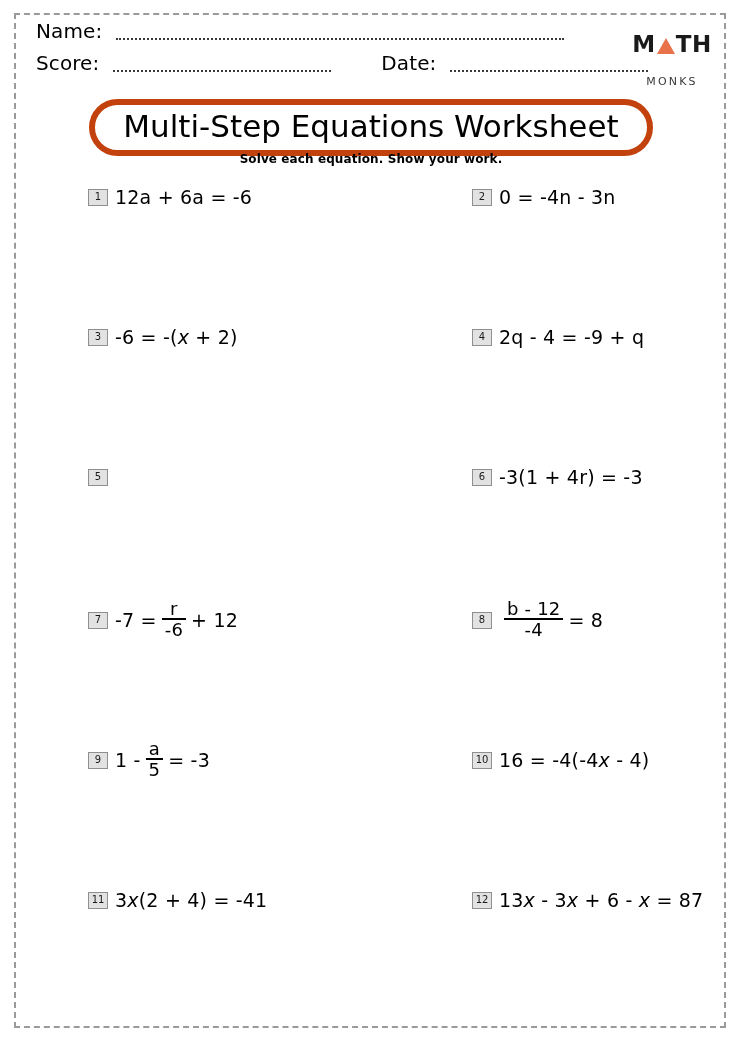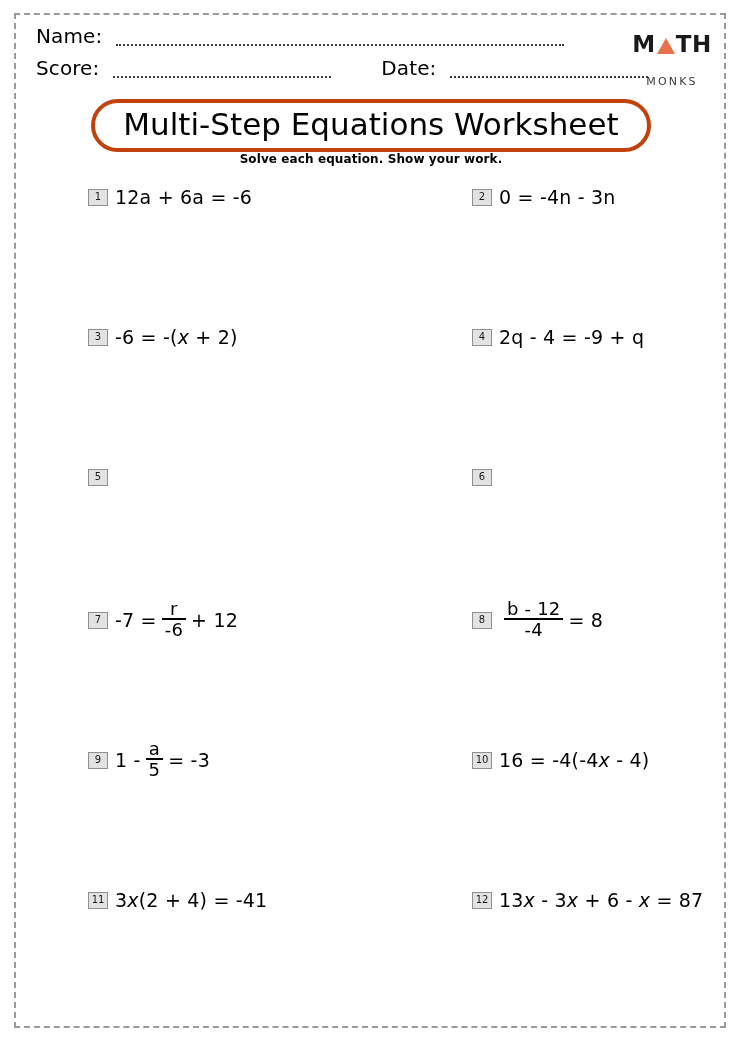--- a/index.html
+++ b/index.html
@@ -37,21 +37,21 @@
 
   
   .meta {
     position: absolute;
     left: 36px;
     top: 20px;
     width: 560px;
   }
   .meta-row {
     display: flex;
-    align-items: center;
+    align-items: flex-start;
     height: 32px;
     gap: 6px;
   }
   .meta-label {
     font-size: 20px;
     line-height: 22px;
     letter-spacing: 0.1px;
     white-space: nowrap;
   }
   .dotline {
@@ -106,21 +106,21 @@
   
   .title-wrap {
     position: absolute;
     left: 0;
     top: 99px;
     width: 742px;
     text-align: center;
   }
   .title-pill {
     display: inline-block;
-    border: 4px solid #c2410c;
+    border: 6px solid #c2410c;
     border-radius: 999px;
     padding: 2px 28px 5px 28px;
     font-size: 31px;
     line-height: 38px;
     font-weight: 400;
     white-space: nowrap;
   }
   .subtitle {
     position: absolute;
     left: 0;
@@ -264,20 +264,21 @@
           <span class="badge">4</span>
           <span class="eq"><span>2q - 4 = -9 + q</span></span>
         </div>
       </div>
       <div class="prow" style="position: absolute; top: 280px; left: 0px; width: 742px;">
         <div class="pcell left">
           <span class="badge">5</span>
         </div>
         <div class="pcell right">
           <span class="badge">6</span>
+          <span class="eq"><span>-3(1 + 4r) = -3</span></span>
         </div>
       </div>
       <div class="prow" style="position: absolute; top: 423px; left: 0px; width: 742px;">
         <div class="pcell left">
           <span class="badge">7</span>
           <span class="eq eq-frac">
             <span>-7 = </span>
             <span class="frac">
               <span class="num">r</span>
               <span class="bar"></span>

